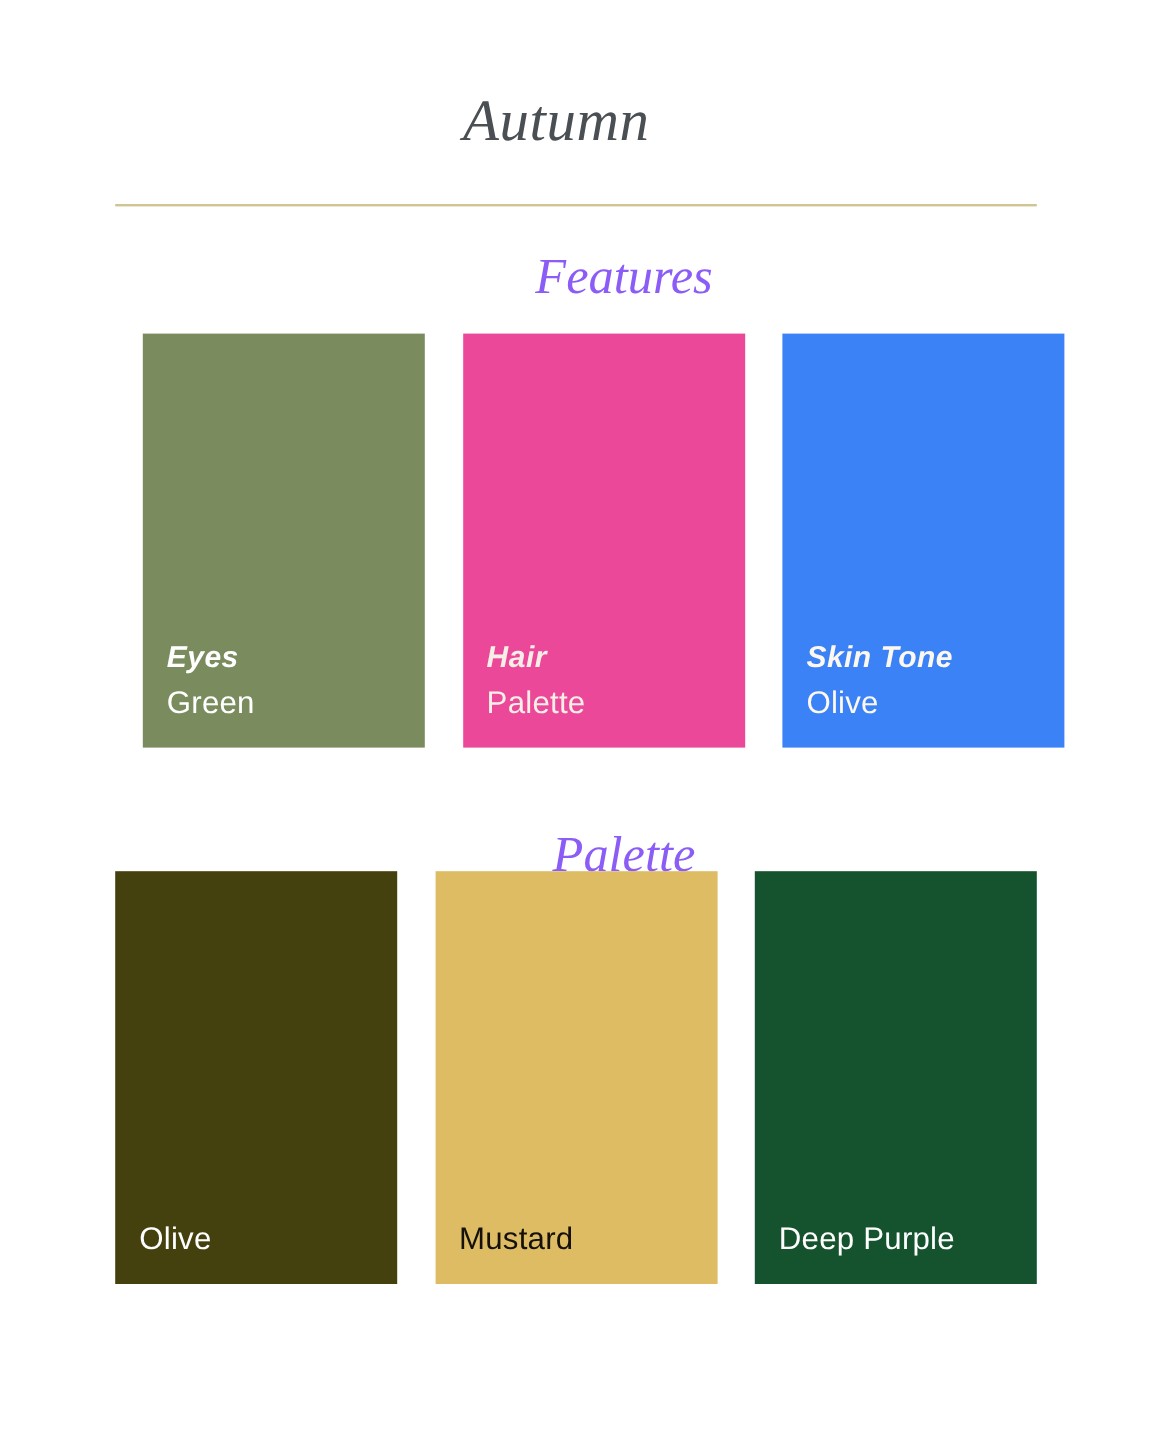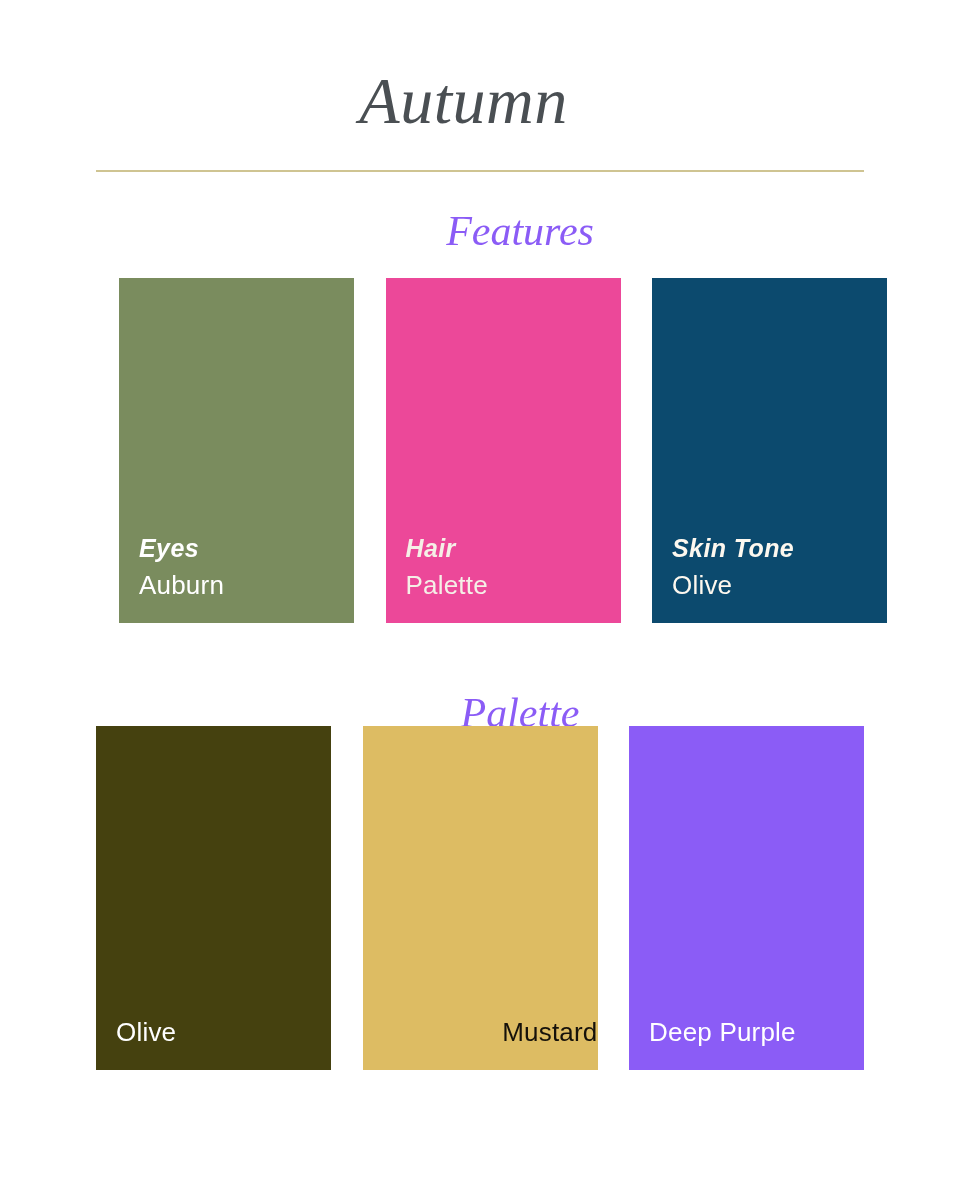--- a/index.html
+++ b/index.html
@@ -24,21 +24,21 @@
   
   .title {
     position: absolute;
     top: 62px;
     left: 0;
     width: 927px;
     text-align: center;
     font-family: "Liberation Serif", "DejaVu Serif", serif;
     font-style: italic;
     font-weight: 400;
-    font-size: 66px;
+    font-size: 49px;
     line-height: 78px;
     color: #4a4f53;
     letter-spacing: 0.5px;
   }
 
   
   .divider {
     position: absolute;
     top: 170px;
     left: 96px;
@@ -124,46 +124,46 @@
   <div class="title">Autumn</div>
 
   <div class="divider" style="background-color: rgb(207, 196, 146);"></div>
 
   <div class="section-heading heading-features">Features</div>
 
   <div class="row row-features">
 
     <div class="swatch feature-swatch" id="sw-f0" style="background-color: rgb(122, 140, 94); color: rgb(255, 255, 255);">
       <div class="swatch-role">Eyes</div>
-      <div class="swatch-name">Auburn</div>
+      <div class="swatch-name">Green</div>
     </div>
 
     <div class="swatch feature-swatch" id="sw-f1" style="background-color: #ec4899; color: rgb(245, 239, 231);">
       <div class="swatch-role">Hair</div>
       <div class="swatch-name">Palette</div>
     </div>
 
-    <div class="swatch feature-swatch" id="sw-f2" style="background-color: #0c4a6e; color: rgb(253, 248, 239);">
+    <div class="swatch feature-swatch" id="sw-f2" style="background-color: #3b82f6; color: rgb(253, 248, 239);">
       <div class="swatch-role">Skin Tone</div>
       <div class="swatch-name">Olive</div>
     </div>
 
   </div>
 
   <div class="section-heading heading-palette">Palette</div>
 
   <div class="row row-palette">
 
     <div class="swatch palette-swatch" id="sw-p0" style="background-color: rgb(69, 65, 15); color: rgb(255, 255, 255);">
       <div class="swatch-name">Olive</div>
     </div>
 
-    <div class="swatch palette-swatch" id="sw-p1" style="background-color: rgb(221, 188, 99); color: rgb(21, 17, 10); text-align: right;">
+    <div class="swatch palette-swatch" id="sw-p1" style="background-color: rgb(221, 188, 99); color: rgb(21, 17, 10);">
       <div class="swatch-name">Mustard</div>
     </div>
 
-    <div class="swatch palette-swatch" id="sw-p2" style="background-color: #8b5cf6; color: rgb(255, 255, 255);">
+    <div class="swatch palette-swatch" id="sw-p2" style="background-color: #14532d; color: rgb(255, 255, 255);">
       <div class="swatch-name">Deep Purple</div>
     </div>
 
   </div>
 
 </div>
 
 </body></html>

